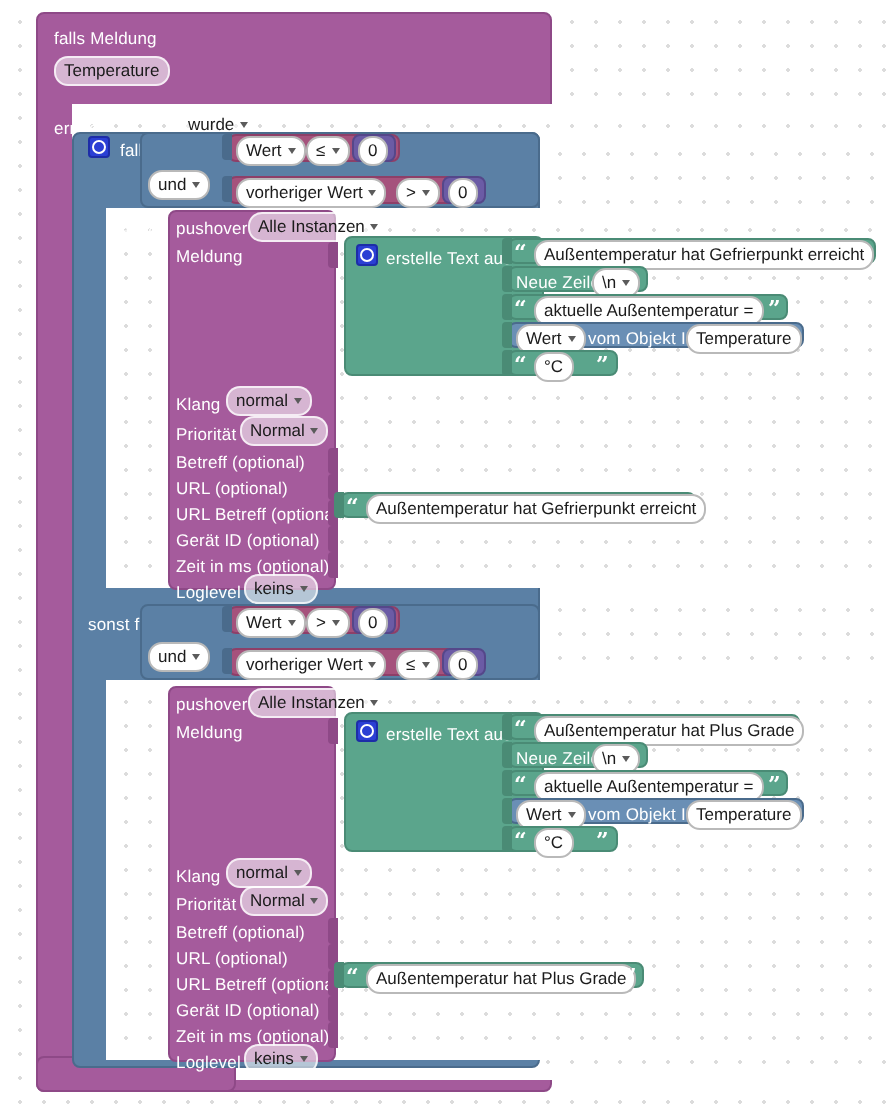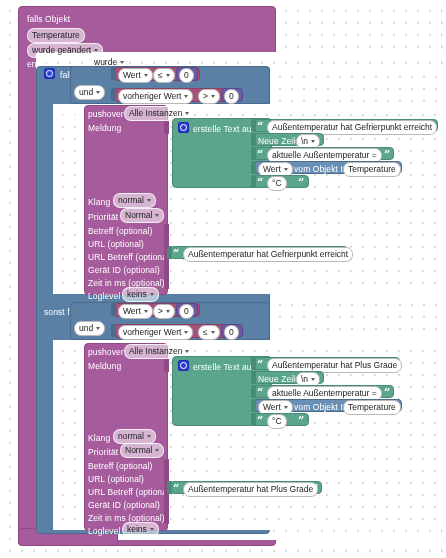--- a/index.html
+++ b/index.html
@@ -109,27 +109,23 @@
 <div id="canvas">
 
   <div class="blk purple" style="left:18px; top:6px; width:258px; height:540px;"></div>
 
   <div style="position:absolute; left:36px; top:52px; width:410px; height:488px; background:#ffffff;
               background-image:radial-gradient(#dcdcdc 0.9px, transparent 1px);
               background-size:12px 12px; background-position:4px 5px;"></div>
 
   <div class="blk purple" style="left:18px; top:528px; width:100px; height:18px;"></div>
 
-  <div class="lbl" style="left:27px; top:14px;">falls Objekt</div>
+  <div class="lbl" style="left:27px; top:14px;">falls Meldung</div>
   <div class="field ghost" style="left:27px; top:28px;">
     <span>Temperature</span>
-  </div>
-  <div class="field ghost" style="left:27px; top:43px;">
-    <span>wurde geändert</span>
-    <span class="caret"></span>
   </div>
   <div class="lbl" style="left:27px; top:59px;">erreicht ist</div>
   <div class="field ghost" style="left:89px; top:55px;">
     <span>wurde</span>
     <span class="caret"></span>
   </div>
 
   <div class="blk blue" style="left:36px; top:66px; width:234px; height:468px;"></div>
 
   <div style="position:absolute; left:53px; top:104px; width:393px; height:190px; background:#ffffff;

